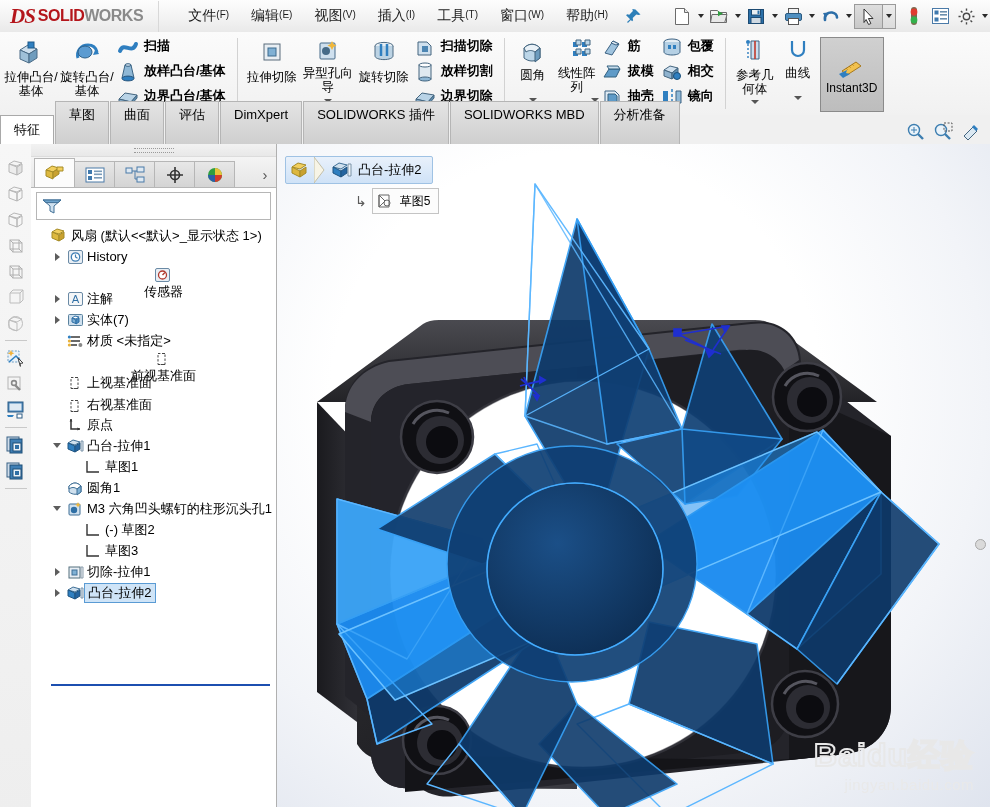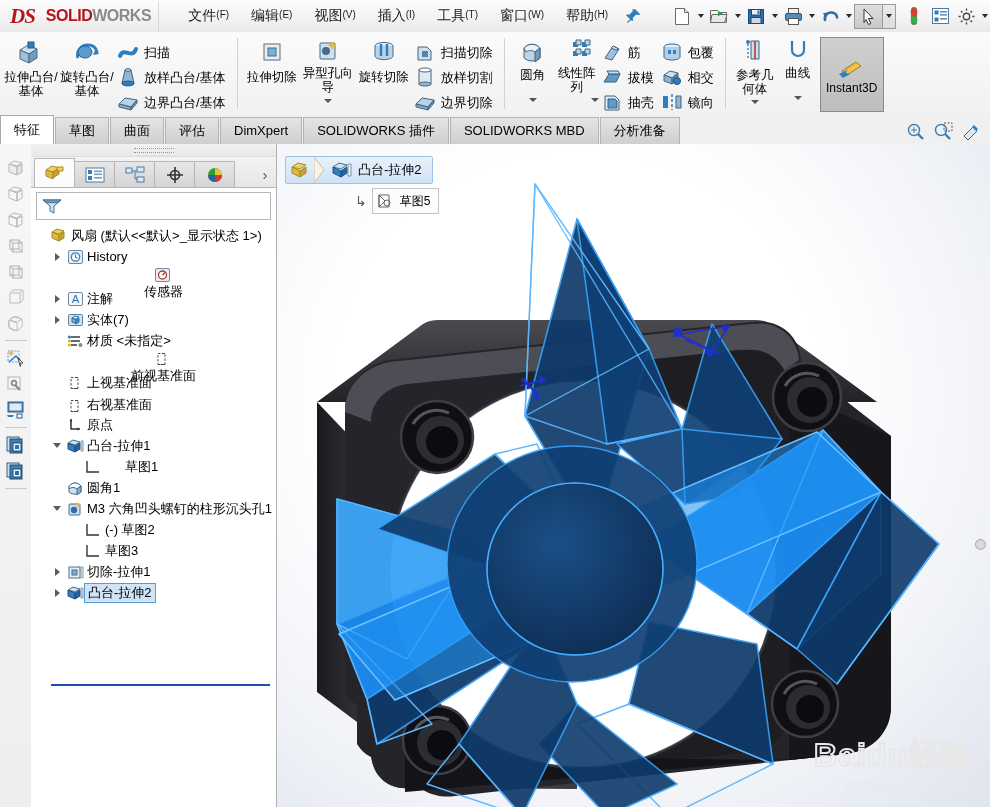--- a/index.html
+++ b/index.html
@@ -15,21 +15,21 @@
 
   
   .menubar {
     position: absolute; top:0; left:0; width:990px; height:32px;
     background: linear-gradient(to bottom,#fdfdfd 0%, #f3f3f3 55%, #e9e9e9 100%);
     border-bottom: 1px solid #cfcfcf;
     display:flex; align-items:center;
   }
   .logo {
     width:160px; height:31px; display:flex; align-items:center; padding-left:10px;
-    border-right:1px solid #d8d8d8; box-sizing:border-box;gap:8px;
+    border-right:1px solid #d8d8d8; box-sizing:border-box;
   }
   .logo .ds { font-family:"Liberation Serif", serif; font-style:italic; font-weight:bold;
      font-size:21px; color:#b4151b; letter-spacing:-1px; margin-right:3px;}
   .logo .sw { font-weight:bold; font-size:16px; letter-spacing:-0.5px; color:#b4151b;}
   .logo .sw .works { color:#8a8a8a; font-weight:bold; }
 
   .menu-items { display:flex; align-items:center; margin-left:18px; }
   .menu-item {
     padding: 4px 11px; font-size:14px; color:#1b1b1b; cursor:default; white-space:nowrap;
   }
@@ -65,42 +65,43 @@
   }
   .rgroup { display:flex; align-items:stretch; padding:2px 3px 0 3px; }
   .rsep { width:1px; background:#d2d2d2; margin:6px 3px; }
   .big-btn {
     width:56px; display:flex; flex-direction:column; align-items:center; justify-content:flex-start;
     padding-top:4px; text-align:center; cursor:default;
   }
   .big-btn .lbl { font-size:12.5px; line-height:14px; margin-top:2px; }
   .col-small { display:flex; flex-direction:column; justify-content:flex-start; padding-top:3px;}
   .small-btn {
-    display:flex; align-items:flex-end; height:25px; padding:0 5px 0 2px; cursor:default;
+    display:flex; align-items:flex-start; height:25px; padding:0 5px 0 2px; cursor:default;
     white-space:nowrap;
+    font-weight:bold;
   }
   .small-btn .lbl { font-size:13px; margin-left:5px; }
   .drop-arrow { display:flex; align-items:center; justify-content:center; height:13px; }
   .drop-arrow i { width:0;height:0;border-left:4px solid transparent;border-right:4px solid transparent;
       border-top:4px solid #555; display:block;}
   .instant3d {
     width:62px; border:1px solid #8a8a8a;
     background:linear-gradient(to bottom,#d0d0d0,#bdbdbd);
     display:flex; flex-direction:column; align-items:center; justify-content:center;
     margin:3px 2px; font-size:12px;
   }
 
   
   .tabbar {
     position:absolute; top:115px; left:0; width:990px; height:29px;
     background:#f0f0f0; border-bottom:1px solid #b9b9b9;
     display:flex; align-items:flex-end;
   }
   .tab {
-    height:27px; line-height:26px; padding:0 13px; margin-right:1px;
+    height:43px; line-height:26px; padding:0 13px; margin-right:1px;
     background:linear-gradient(to bottom,#e4e4e4,#cfcfcf);
     border:1px solid #b5b5b5; border-bottom:none; box-sizing:border-box;
     font-size:13px; cursor:default; white-space:nowrap;
   }
   .tab.active {
     background:#fff; border-color:#a9a9a9; height:29px; line-height:28px;
     position:relative; z-index:2;
   }
   .tabbar-right { margin-left:auto; display:flex; align-items:center; padding-right:6px; gap:2px;}
 
@@ -865,21 +866,21 @@
         <div class="ticon">
           <svg width="18" height="16" viewBox="0 0 18 16">
               <path d="M2 5l5-3 7 2-5 3z" fill="#cfe0ee" stroke="#3f6f96"></path>
               <path d="M2 5v6l7 3V8z" fill="#2f7fc0" stroke="#1f5480"></path>
               <path d="M9 8l5-3v6l-5 3z" fill="#2464a0" stroke="#1f5480"></path>
               <path d="M15 3h2v10h-2z" fill="#e8eef4" stroke="#7a93a8"></path>
             </svg>
         </div>
         <div class="tlabel">凸台-拉伸1</div>
       </div>
-      <div class="trow" style="padding-left:52px;gap:20px;">
+      <div class="trow" style="padding-left:52px;">
         <div class="ticon">
           <svg width="18" height="16" viewBox="0 0 18 16">
               <path d="M3 2v11h12" fill="none" stroke="#333" stroke-width="1.4"></path>
             </svg>
         </div>
         <div class="tlabel">草图1</div>
       </div>
 
       <div class="trow" style="padding-left:18px;">
         <div class="twist">

